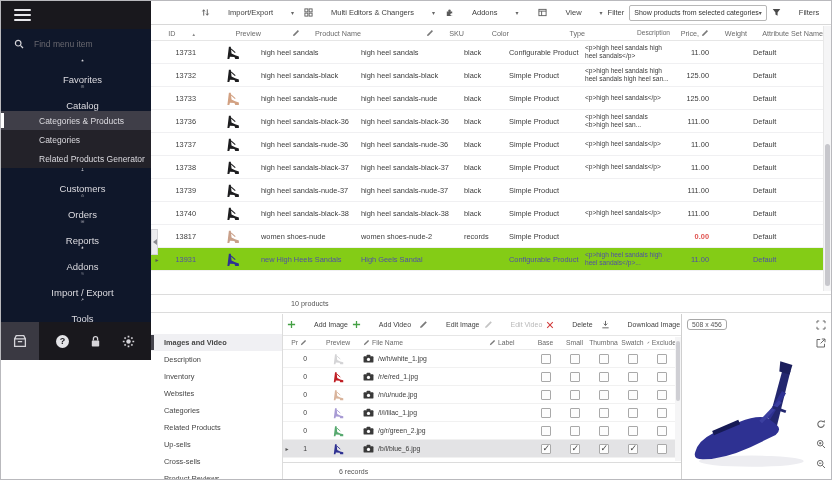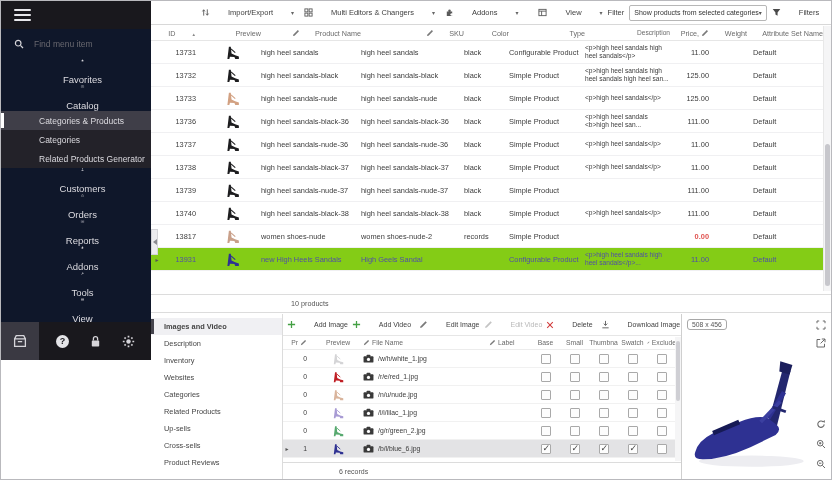--- a/index.html
+++ b/index.html
@@ -61,21 +61,21 @@
   .shoe{color:#1d1d1f;}
   .vscroll{position:absolute;top:25px;right:0;width:8px;height:265px;background:#f5f5f6;border-left:1px solid #e8e8e8;}
   .vscroll .thumb{position:absolute;left:1px;width:5px;top:118px;height:142px;background:#c7c7cc;border-radius:3px;}
   .gstatus{position:absolute;top:293px;left:0;right:0;height:19px;border-top:1px solid #dcdcdc;border-bottom:1px solid #dcdcdc;
            display:flex;align-items:center;padding-left:140px;font-size:7.2px;color:#555;background:#fff;}
   .collapse-handle{position:absolute;left:0;top:228px;width:7px;height:26px;background:#ececef;border:1px solid #d4d4d8;display:flex;align-items:center;justify-content:center;}
   .collapse-handle::after{content:"";border-style:solid;border-width:3px 4px 3px 0;border-color:transparent #8a8a90 transparent transparent;}
 
   
   .bottom{position:absolute;top:313px;left:0;right:0;bottom:0;display:flex;background:#fff;}
-  .tabs{width:132px;border-right:1px solid #dcdcdc;padding-top:4px;}
+  .tabs{width:132px;border-right:1px solid #dcdcdc;padding-top:20px;}
   .tab{height:17px;display:flex;align-items:center;padding-left:13px;font-size:7.4px;color:#454545;position:relative;}
   .tab.on{background:#f0f0f3;font-weight:bold;}
   .tab.on::before{content:"";position:absolute;left:0;top:1px;bottom:1px;width:3px;background:#46454e;}
 
   .imgpane{flex:1;display:flex;flex-direction:column;border-right:1px solid #cfcfcf;position:relative;min-width:0;}
   .imgbar{height:22px;display:flex;align-items:center;gap:4px;padding:0 4px;font-size:7px;color:#3e3e3e;border-bottom:1px solid #e6e6e6;white-space:nowrap;}
   .imgbar .dis{color:#b9b9b9;}
   .ihead{display:flex;align-items:center;height:14px;font-size:6.8px;color:#6a6a6a;border-bottom:1px solid #ececec;}
   .ihead .cell{display:flex;align-items:center;gap:2px;}
   .irow{display:flex;align-items:center;height:18px;font-size:6.8px;color:#3c3c3c;border-bottom:1px solid #f1f1f1;}
@@ -291,20 +291,26 @@
       <svg class="sideic" width="13" height="13">
           <use href="#i-chart"></use>
         </svg>
       <span>Reports</span>
     </div>
     <div class="menu-item">
       <svg class="sideic" width="13" height="13" viewBox="0 0 10 10">
           <use href="#i-puzzle"></use>
         </svg>
       <span>Addons</span>
+    </div>
+    <div class="menu-item">
+      <svg class="sideic" width="13" height="13" viewBox="0 0 10 10">
+          <use href="#i-updown"></use>
+        </svg>
+      <span>Import / Export</span>
     </div>
     <div class="menu-item">
       <svg class="sideic" width="13" height="13">
           <use href="#i-wrench"></use>
         </svg>
       <span>Tools</span>
     </div>
     <div class="menu-item">
       <svg class="sideic" width="13" height="13">
           <use href="#i-columns"></use>

